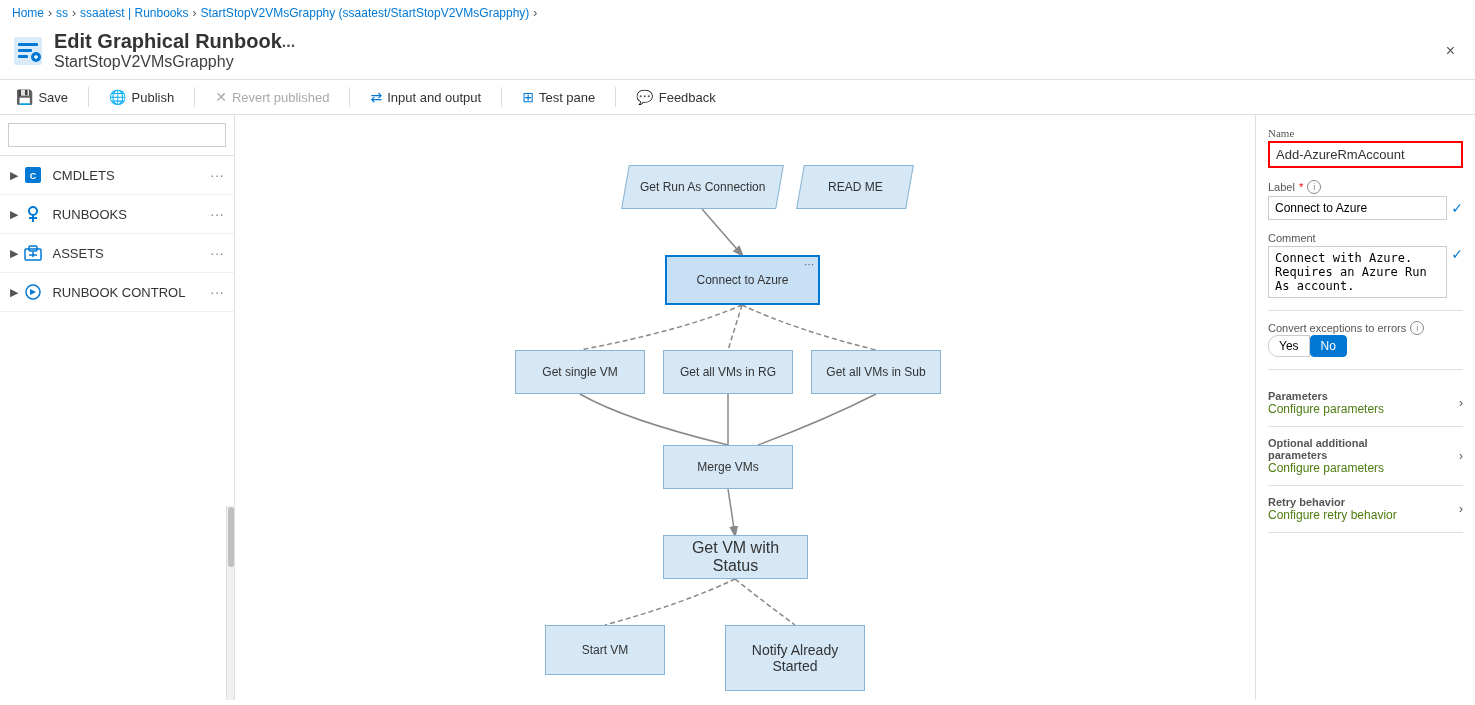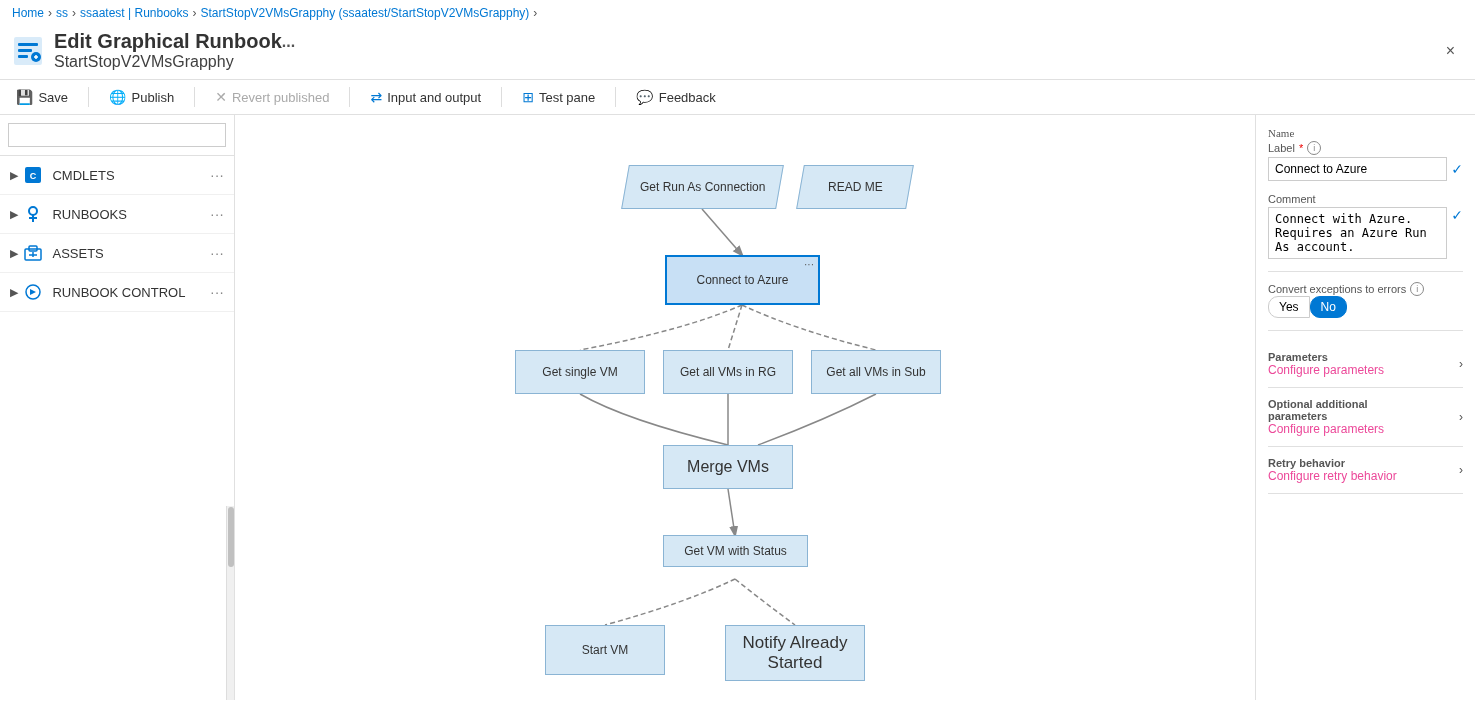--- a/index.html
+++ b/index.html
@@ -53,25 +53,25 @@
     .rp-required { color: #e00; }
     .rp-input-row { display: flex; align-items: center; margin-bottom: 12px; }
     .rp-input { flex: 1; border: 1px solid #ccc; padding: 4px 6px; font-size: 12px; outline: none; }
     .rp-check-icon { color: #0078d4; margin-left: 4px; font-size: 14px; }
     .rp-textarea-row { display: flex; align-items: flex-start; margin-bottom: 12px; }
     .rp-textarea { flex: 1; border: 1px solid #ccc; padding: 4px 6px; font-size: 12px; resize: none; outline: none; height: 52px; }
     .rp-divider { border: none; border-top: 1px solid #e0e0e0; margin: 10px 0; }
     .rp-toggle-label { font-size: 11px; color: #555; display: flex; align-items: center; gap: 4px; }
     .rp-toggle { display: flex; align-items: flex-start; margin-bottom: 12px; }
     .rp-toggle-btn { padding: 3px 10px; font-size: 12px; border: 1px solid #ccc; cursor: pointer; background: #fff; }
-    .rp-toggle-btn.active { background: #0078d4; color: #fff; border-color: #0078d4; border-radius: 10px; }
+    .rp-toggle-btn.active { background: #0078d4; color: #fff; border-color: #0078d4; border-radius: 4px; }
     .rp-toggle-btn:first-child { border-radius: 10px 0 0 10px; }
     .rp-section-row { display: flex; align-items: center; padding: 10px 0; border-bottom: 1px solid #e0e0e0; cursor: pointer; gap: 42px; }
     .rp-section-title { font-size: 11px; color: #555; font-weight: 600; }
-    .rp-section-value { font-size: 12px; color: #ec4899; }
+    .rp-section-value { font-size: 12px; color: #4d7c0f; }
     .rp-section-chevron { margin-left: auto; font-size: 12px; color: #555; }
 
     
     .canvas svg { position: absolute; top: 0; left: 0; width: 100%; height: 100%; pointer-events: none; }
 
     
     .info-icon { display: inline-flex; align-items: center; justify-content: center; width: 14px; height: 14px; border-radius: 50%; border: 1px solid #888; font-size: 9px; color: #888; }
   </style>
 </head>
 <body>
@@ -249,37 +249,38 @@
         </div>
         <div style="position: absolute; left: 280px; top: 235px; width: 130px; height: 44px; border: 1px solid rgb(138, 180, 212); background: rgb(214, 232, 245); display: flex; align-items: center; justify-content: center; font-size: 12px; text-align: center; cursor: pointer; padding: 4px;">
           <span>Get single VM</span>
         </div>
         <div style="position: absolute; left: 428px; top: 235px; width: 130px; height: 44px; border: 1px solid rgb(138, 180, 212); background: rgb(214, 232, 245); display: flex; align-items: center; justify-content: center; font-size: 12px; text-align: center; cursor: pointer; padding: 4px;">
           <span>Get all VMs in RG</span>
         </div>
         <div style="position: absolute; left: 576px; top: 235px; width: 130px; height: 44px; border: 1px solid rgb(138, 180, 212); background: rgb(214, 232, 245); display: flex; align-items: center; justify-content: center; font-size: 12px; text-align: center; cursor: pointer; padding: 4px;">
           <span>Get all VMs in Sub</span>
         </div>
-        <div style="position: absolute; left: 428px; top: 330px; width: 130px; height: 44px; border: 1px solid rgb(138, 180, 212); background: rgb(214, 232, 245); display: flex; align-items: center; justify-content: center; font-size: 16px; text-align: center; cursor: pointer; ">
+        <div style="position: absolute; left: 428px; top: 330px; width: 130px; height: 44px; border: 1px solid rgb(138, 180, 212); background: rgb(214, 232, 245); display: flex; align-items: center; justify-content: center; font-size: 12px; text-align: center; cursor: pointer; ">
           <span>Merge VMs</span>
         </div>
-        <div style="position: absolute; left: 428px; top: 420px; width: 145px; height: 32px; border: 1px solid rgb(138, 180, 212); background: rgb(214, 232, 245); display: flex; align-items: center; justify-content: center; font-size: 12px; text-align: center; cursor: pointer; padding: 4px;">
+        <div style="position: absolute; left: 428px; top: 420px; width: 145px; height: 44px; border: 1px solid rgb(138, 180, 212); background: rgb(214, 232, 245); display: flex; align-items: center; justify-content: flex-end; font-size: 16px; text-align: center; cursor: pointer; padding: 4px;">
           <span>Get VM with Status</span>
         </div>
         <div style="position: absolute; left: 310px; top: 510px; width: 120px; height: 50px; border: 1px solid rgb(138, 180, 212); background: rgb(214, 232, 245); display: flex; align-items: center; justify-content: center; font-size: 12px; text-align: center; cursor: pointer; padding: 4px;">
           <span>Start VM</span>
         </div>
-        <div style="position: absolute; left: 490px; top: 510px; width: 140px; height: 56px; border: 1px solid rgb(138, 180, 212); background: rgb(214, 232, 245); display: flex; align-items: center; justify-content: center; font-size: 17px; text-align: center; cursor: pointer; padding: 4px;">
+        <div style="position: absolute; left: 490px; top: 510px; width: 140px; height: 66px; border: 1px solid rgb(138, 180, 212); background: rgb(214, 232, 245); display: flex; align-items: center; justify-content: center; font-size: 14px; text-align: center; cursor: pointer; padding: 4px;">
           <span>Notify Already Started</span>
         </div>
       </div>
   </div>
 
   <div class="right-panel">
     <div class="rp-name-label">Name</div>
+    <div class="rp-name-value">Add-AzureRmAccount</div>
 
     <div class="rp-field-label">
       <span>Label</span>
       <span class="rp-required">*</span>
       <span class="info-icon">i</span>
     </div>
     <div class="rp-input-row">
       <input class="rp-input" type="text" value="Connect to Azure" style="">
       <span class="rp-check-icon">✓</span>
     </div>

